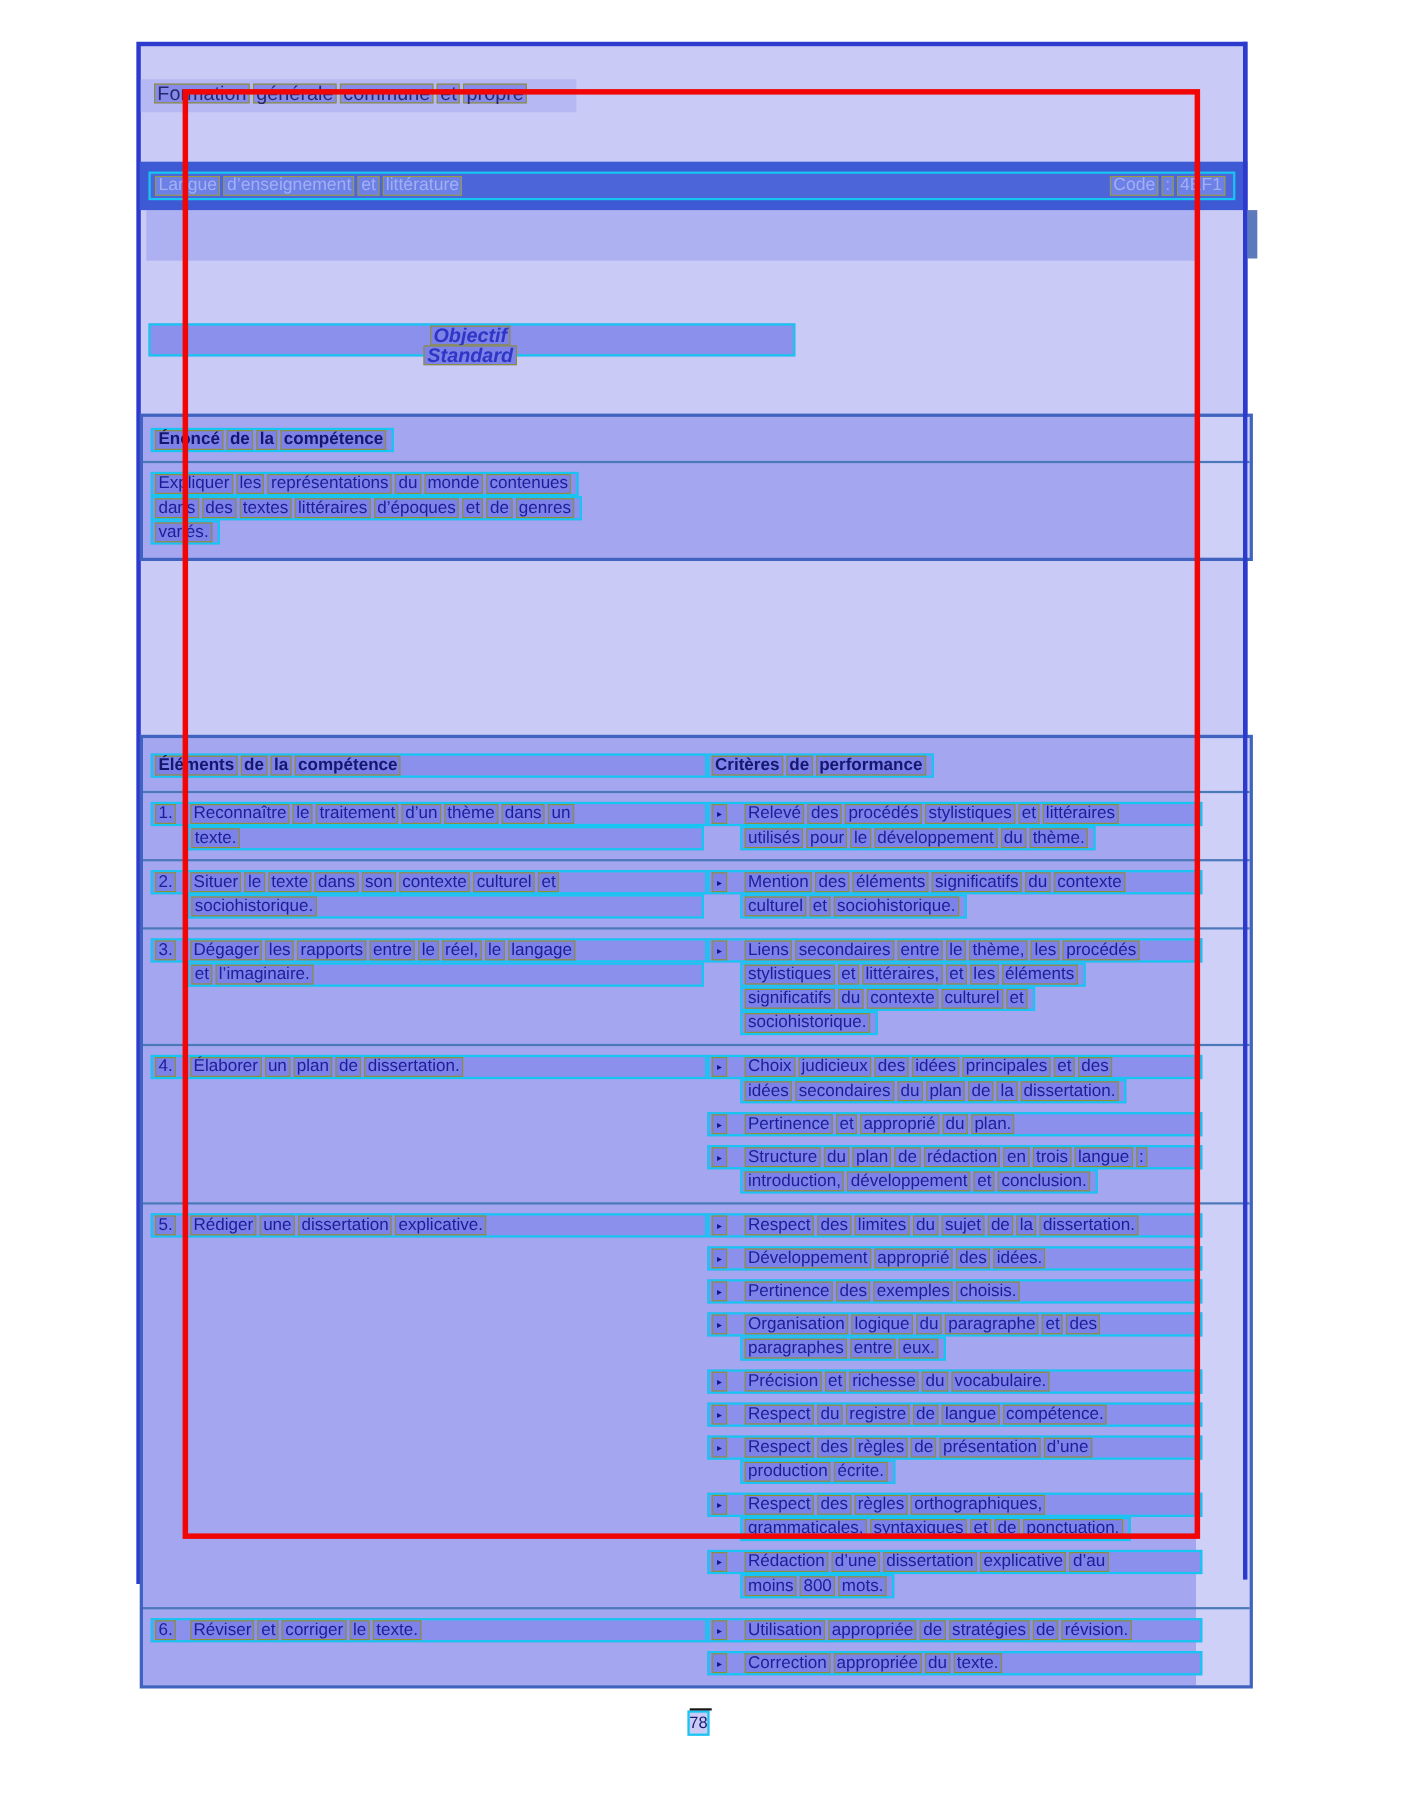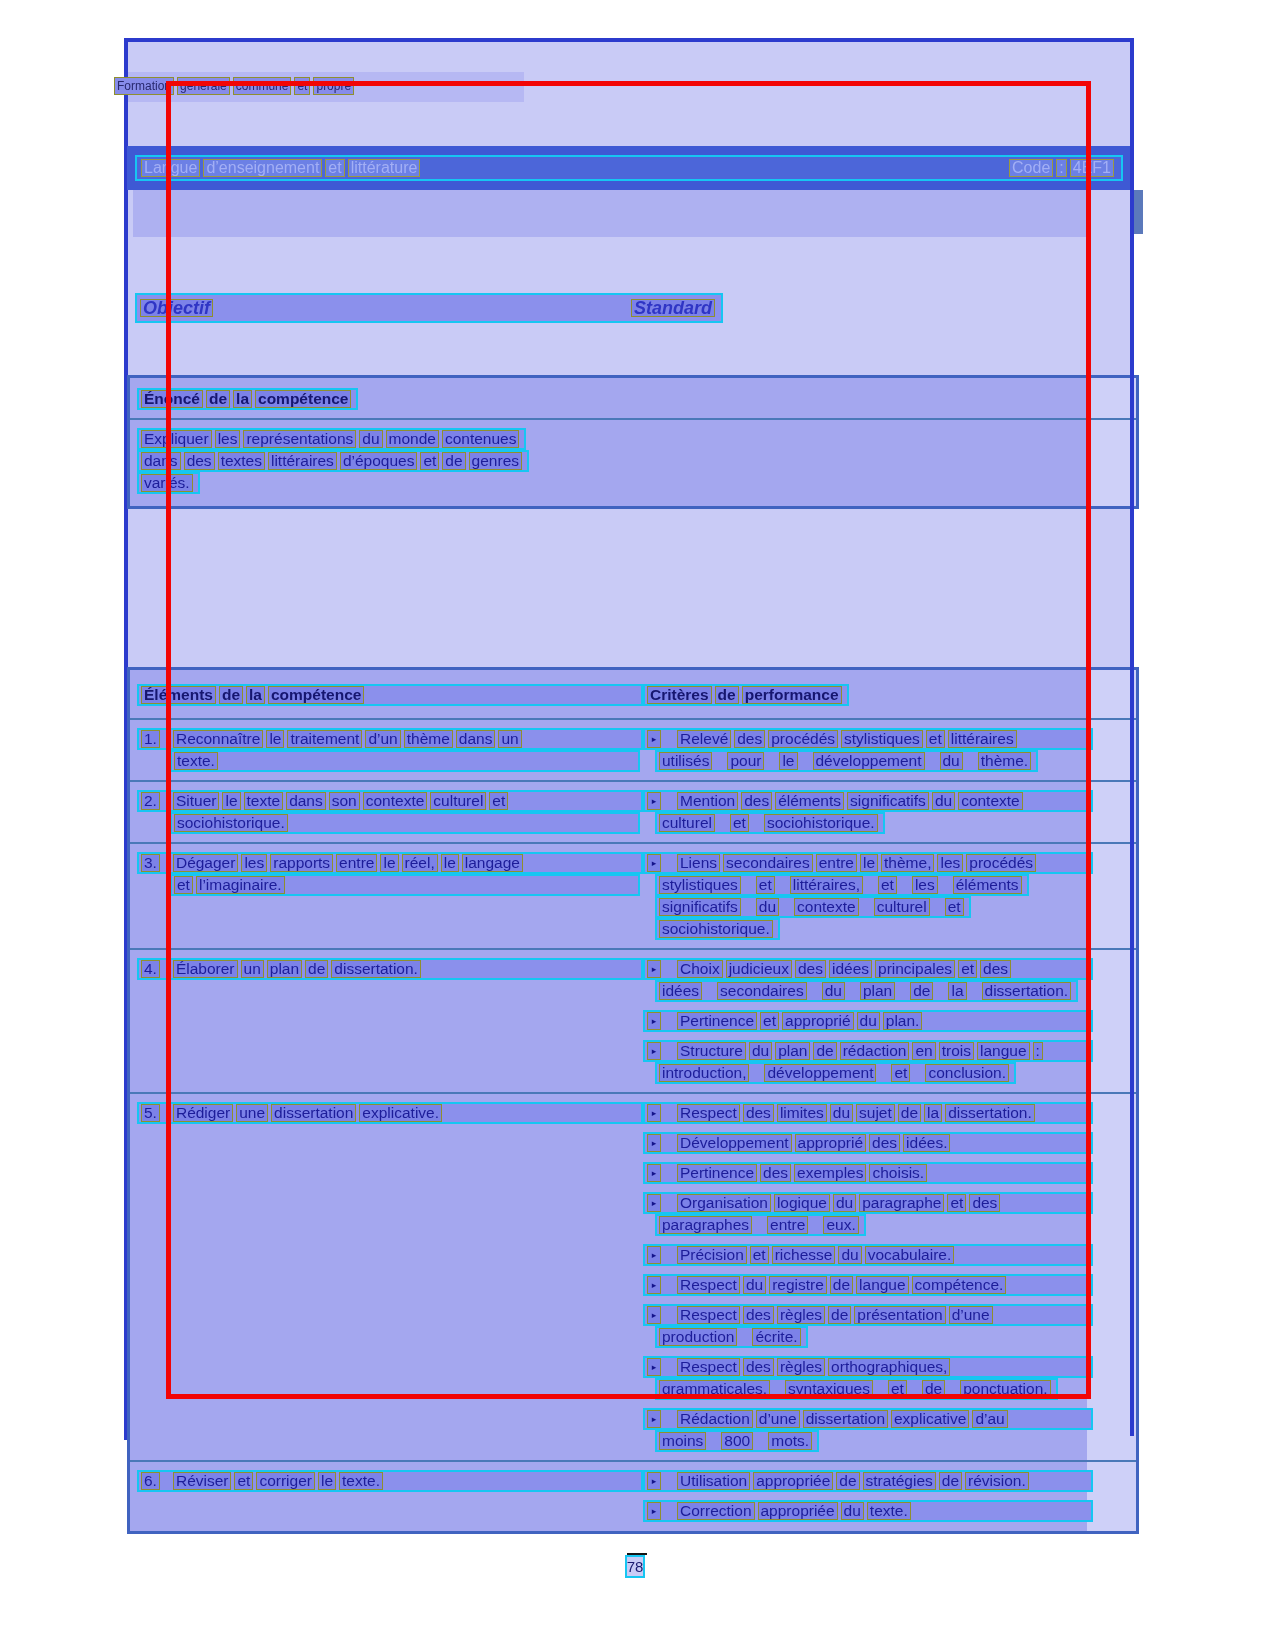--- a/index.html
+++ b/index.html
@@ -24,54 +24,54 @@
   .ln.full{width:100%;}
   .w{display:inline-block;background:var(--wordbg);border:1px solid var(--wordbd);
      padding:0 2px;margin-right:3px;line-height:16px;color:var(--navy);}
   .bold .w,.w.b{font-weight:bold;color:var(--hdr);}
   .num{display:inline-block;background:var(--wordbg);border:1px solid var(--wordbd);
      padding:0 2px;margin-right:13px;line-height:16px;}
   .blt{flex:0 0 12px;width:12px;height:16px;font-size:9px;display:flex;
      align-items:center;justify-content:center;background:var(--wordbg);
      border:1px solid var(--wordbd);margin-right:16px;color:#14148a;}
   
-  .title-line{position:absolute;left:114px;top:76px;display:inline-flex;
-     font-size:12px;}
+  .title-line{position:absolute;left:140px;top:76px;display:inline-flex;
+     font-size:18px;}
   .title-line .w{color:#28286e;background:#878ce9;}
   
   .bar{position:absolute;left:127px;top:127px;width:1007px;height:44px;
      background:var(--barbg);display:flex;align-items:center;}
   .bar-ext{position:absolute;left:1134px;top:127px;width:9px;height:44px;
      background:#5b79bb;}
   .bar-line{margin-left:8px;width:988px;height:26px;box-sizing:border-box;
      border:2px solid var(--cyan);background:var(--barline);display:flex;
      align-items:center;font-size:16px;padding:0 4px;}
   .bar-line .w{background:var(--barword);border-color:#9a9a40;color:var(--bartx);}
   .bar-spacer{flex:1;}
   
   .obj-line{position:absolute;left:135px;top:186px;width:588px;height:30px;
      box-sizing:border-box;border:2px solid var(--cyan);background:var(--linebg);
      display:flex;align-items:center;justify-content:space-between;
-     font-size:18px;font-style:italic;font-weight:bold;padding:0 3px;}
+     font-size:18px;font-style:italic;font-weight:bold;padding:0 3px;flex-direction:column;}
   .obj-line .w{color:#2f35c5;}
   
   .tbl{position:absolute;left:127px;width:1012px;box-sizing:border-box;
      border:3px solid var(--tbl);
      background:linear-gradient(90deg,var(--blockbg) 0 957px,var(--lightbg) 957px);}
   .tbl-enonce{top:238px;height:134px;}
   .tbl-main{top:396px;height:867px;}
   .hrow{padding:10px 0 8px 7px;border-bottom:2px solid var(--steel);}
   .erow{padding:8px 0 8px 7px;}
   .mainhdr{display:flex;padding:14px 0 12px 0;border-bottom:2px solid var(--steel);}
   .row{display:flex;padding:8px 0;border-bottom:2px solid var(--steel);}
   .row:last-child{border-bottom:none;}
   .cl{width:513px;box-sizing:border-box;padding-left:7px;flex:0 0 513px;}
   .cr{width:450px;flex:0 0 450px;}
   .cl .ln.cont{margin-left:33px;width:470px;}
-  .cr .ln.cont{margin-left:12px;gap:12px;}
+  .cr .ln.cont{margin-left:30px;}
   .crit{margin-bottom:8px;}
   .crit:last-child{margin-bottom:0;}
   
   .redrect{position:absolute;left:166px;top:81px;width:915px;height:1308px;
      border:5px solid var(--red);pointer-events:none;z-index:50;}
   .redge{position:absolute;left:1130px;top:38px;width:4px;height:1398px;
      background:var(--pagebd);z-index:20;}
   
   .pgnum-tick{position:absolute;left:627px;top:1553px;width:20px;height:2px;
      background:#151515;z-index:5;}

